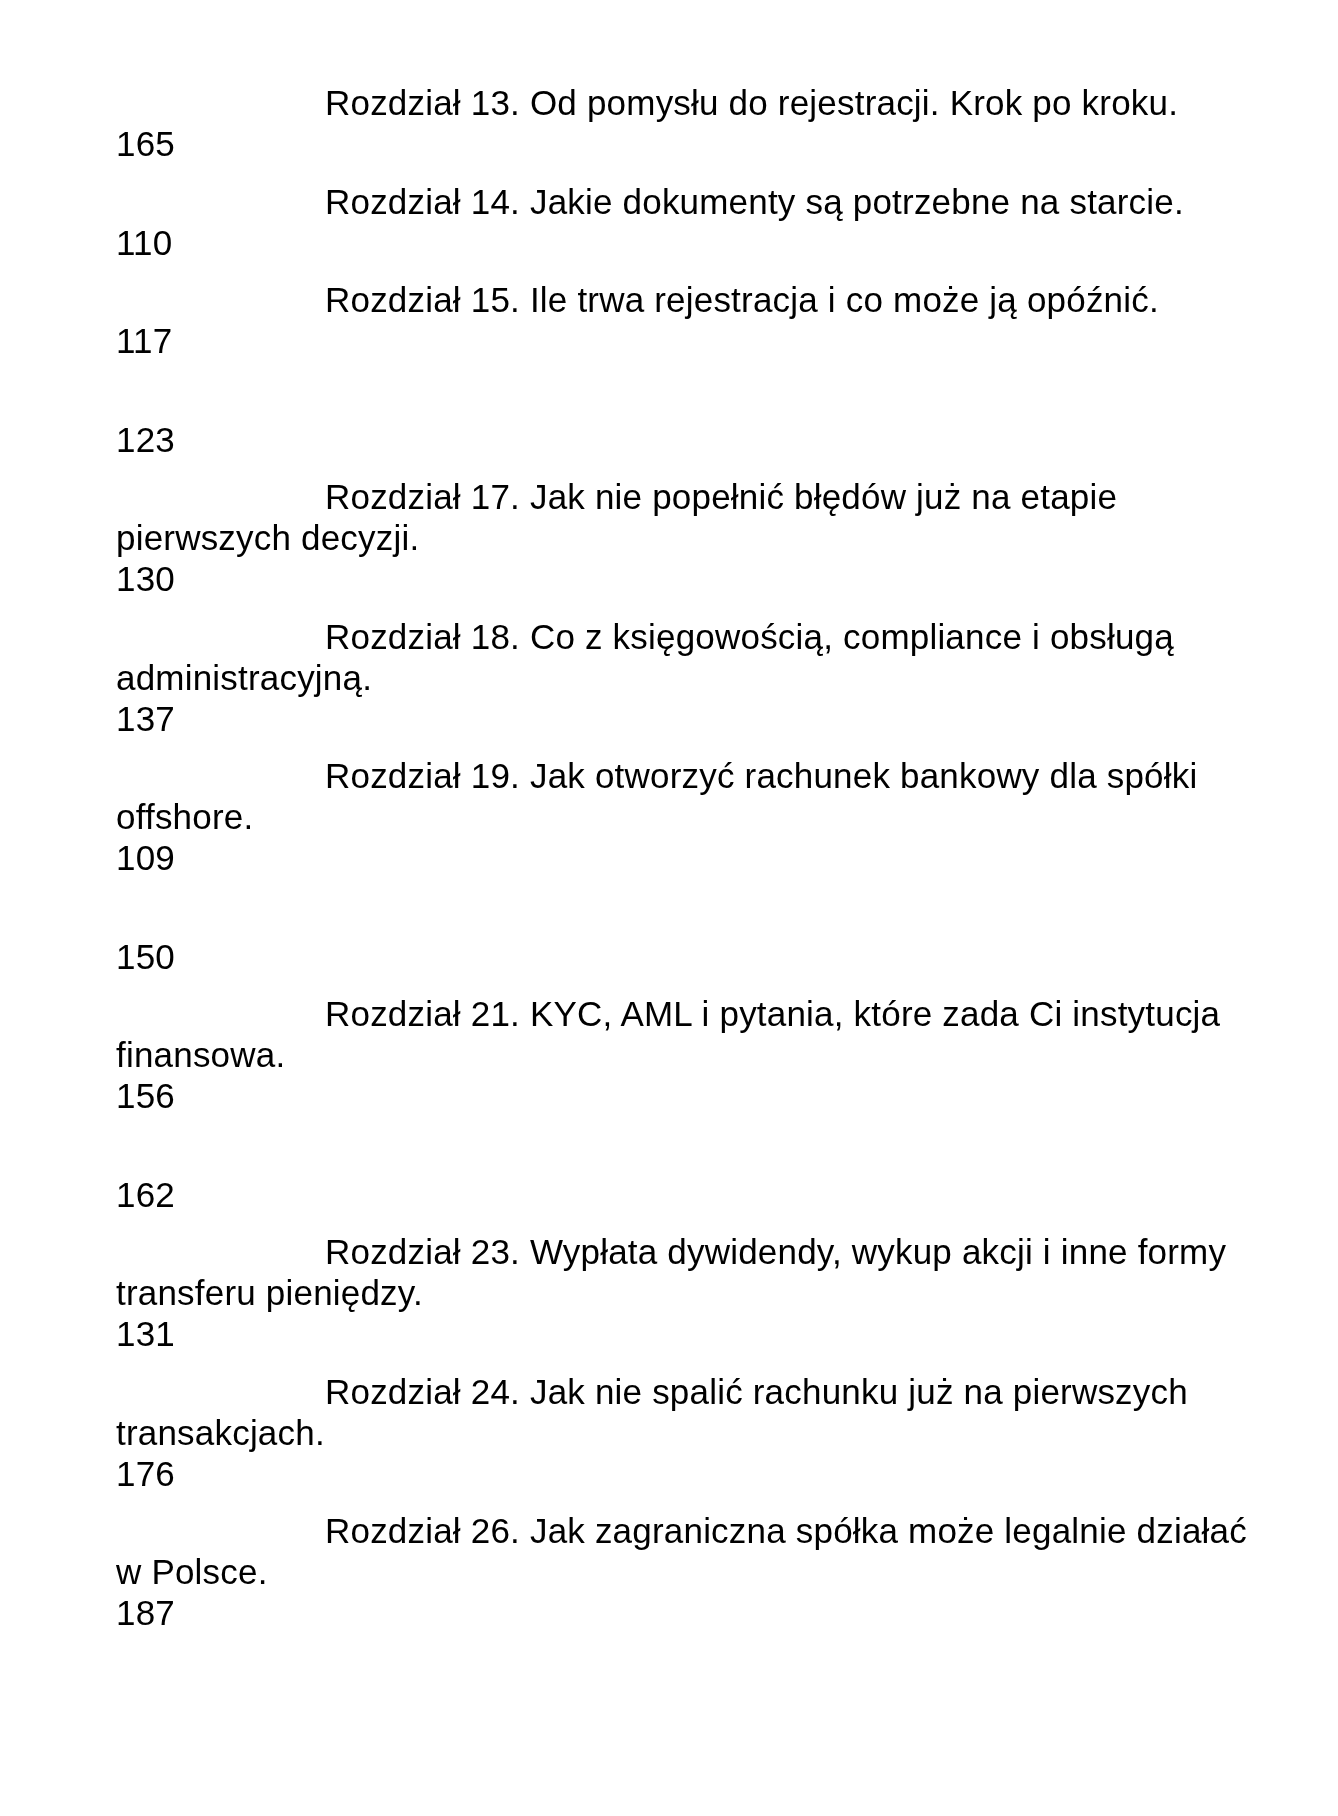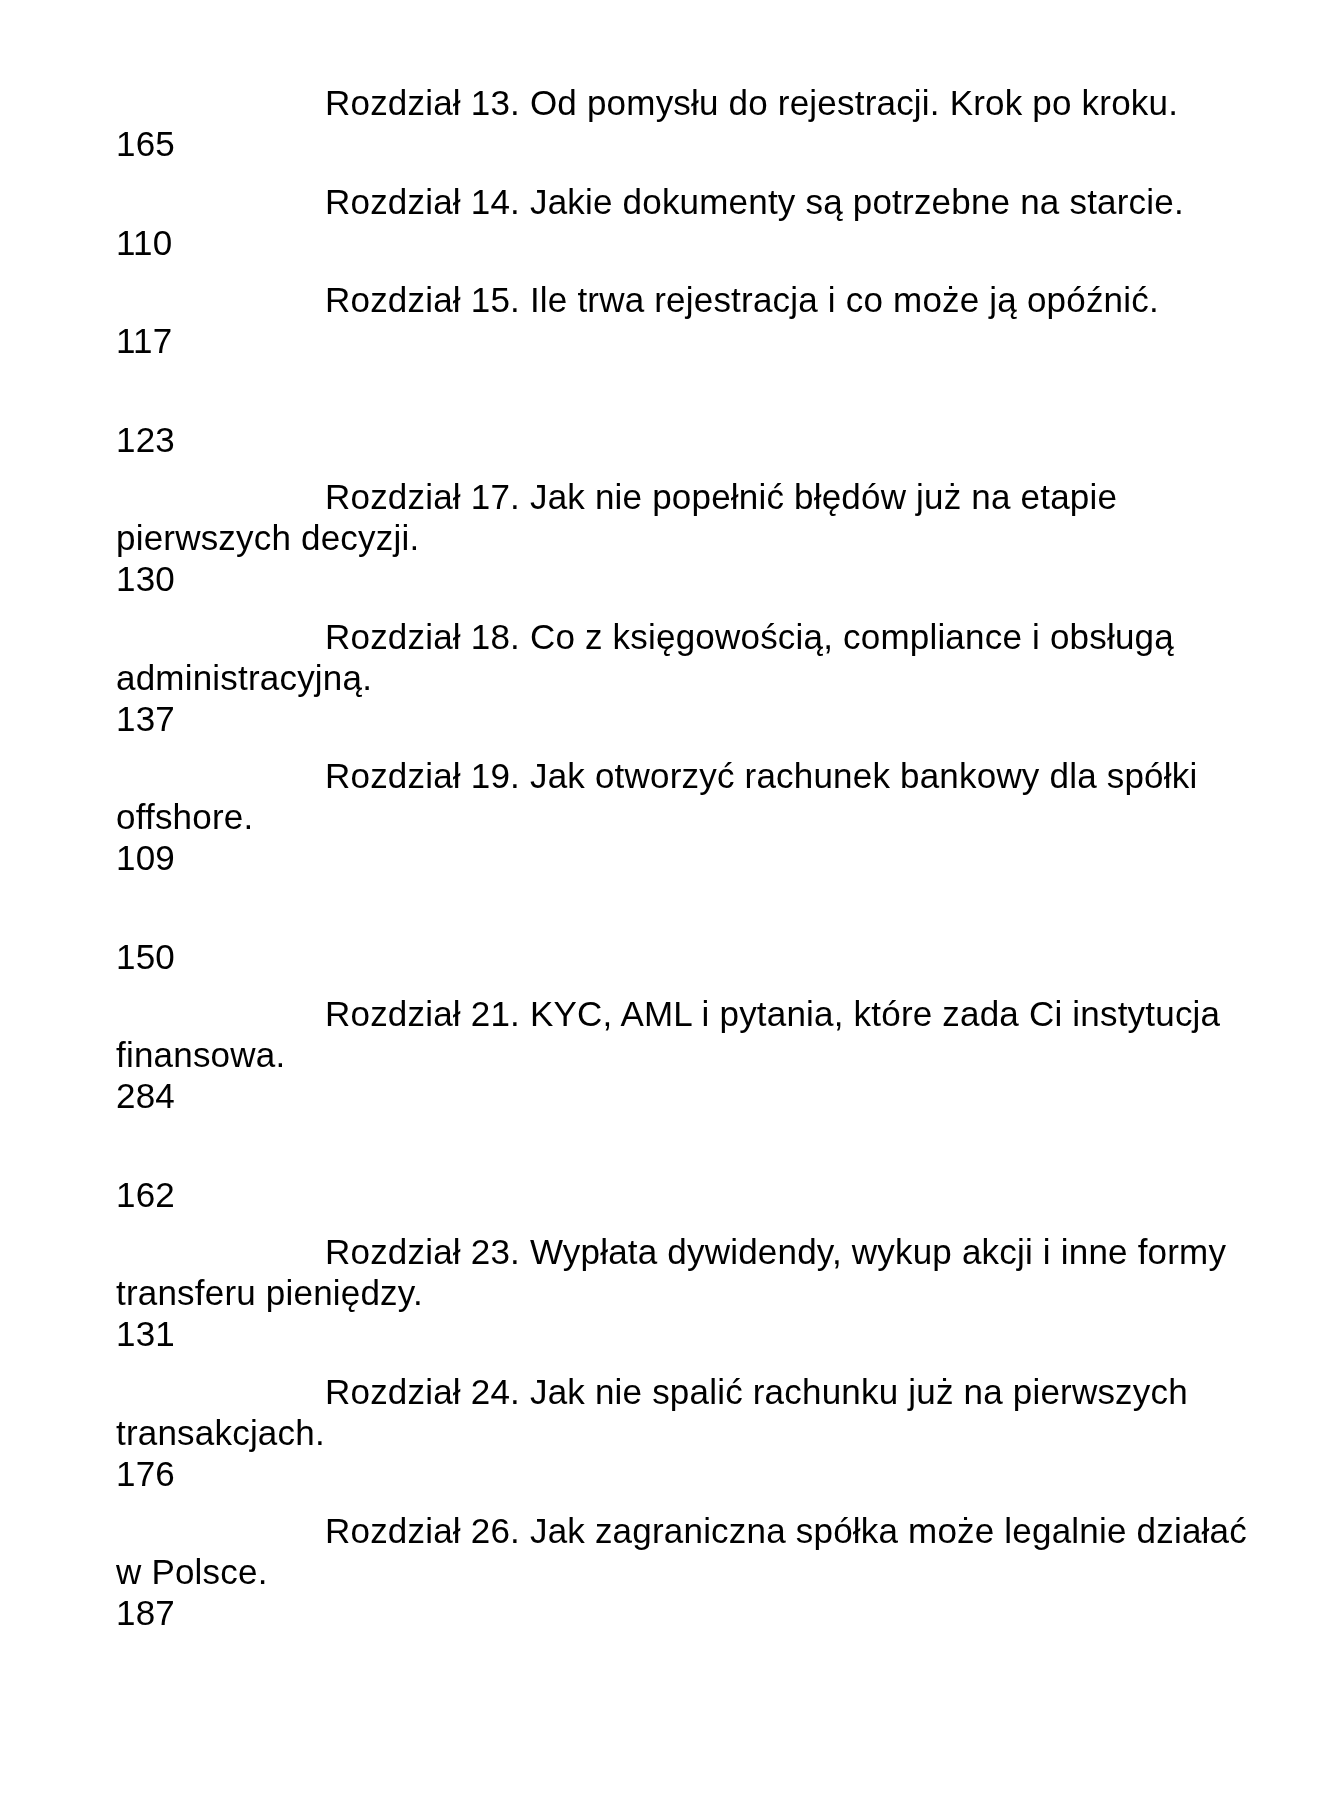--- a/index.html
+++ b/index.html
@@ -41,21 +41,21 @@
   <p class="toc-entry"><br><span class="toc-page-number">123</span></p>
 
   <p class="toc-entry"><span class="toc-title">Rozdział 17. Jak nie popełnić błędów już na etapie<br>pierwszych decyzji.</span><br><span class="toc-page-number">130</span></p>
 
   <p class="toc-entry"><span class="toc-title">Rozdział 18. Co z księgowością, compliance i obsługą<br>administracyjną.</span><br><span class="toc-page-number">137</span></p>
 
   <p class="toc-entry"><span class="toc-title">Rozdział 19. Jak otworzyć rachunek bankowy dla spółki<br>offshore.</span><br><span class="toc-page-number">109</span></p>
 
   <p class="toc-entry"><br><span class="toc-page-number">150</span></p>
 
-  <p class="toc-entry"><span class="toc-title">Rozdział 21. KYC, AML i pytania, które zada Ci instytucja<br>finansowa.</span><br><span class="toc-page-number">284</span></p>
+  <p class="toc-entry"><span class="toc-title">Rozdział 21. KYC, AML i pytania, które zada Ci instytucja<br>finansowa.</span><br><span class="toc-page-number">156</span></p>
 
   <p class="toc-entry"><br><span class="toc-page-number">162</span></p>
 
   <p class="toc-entry"><span class="toc-title">Rozdział 23. Wypłata dywidendy, wykup akcji i inne formy<br>transferu pieniędzy.</span><br><span class="toc-page-number">131</span></p>
 
   <p class="toc-entry"><span class="toc-title">Rozdział 24. Jak nie spalić rachunku już na pierwszych<br>transakcjach.</span><br><span class="toc-page-number">176</span></p>
 
 
   <p class="toc-entry"><span class="toc-title">Rozdział 26. Jak zagraniczna spółka może legalnie działać<br>w Polsce.</span><br><span class="toc-page-number">187</span></p>
 </div>

